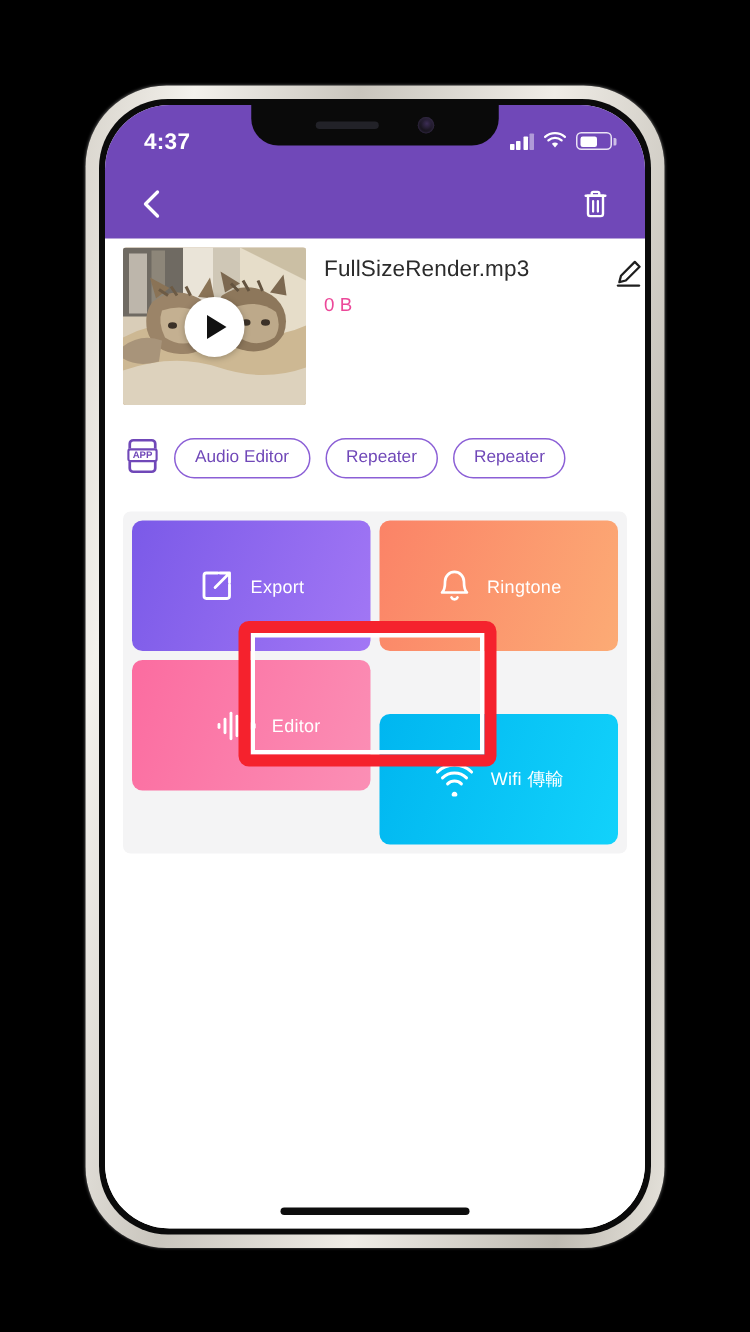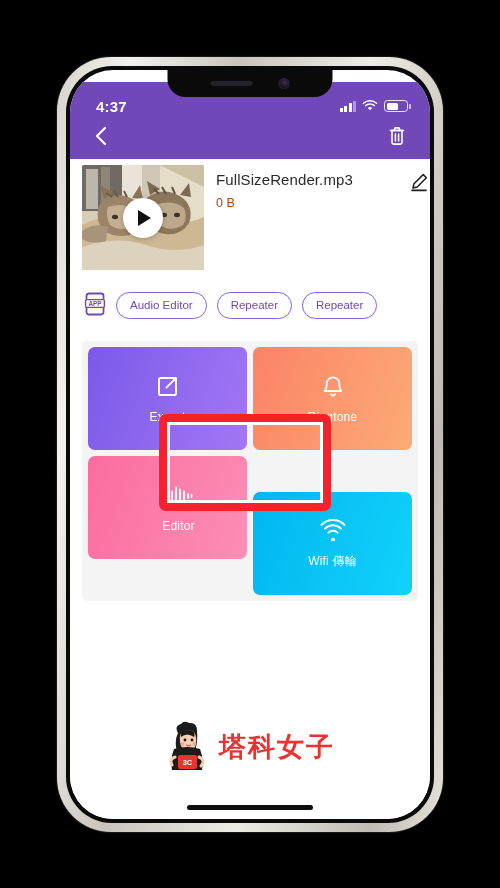--- a/index.html
+++ b/index.html
@@ -51,21 +51,21 @@
   }
   #speaker-grille { width: 42px; height: 5px; border-radius: 3px; background: #222228; }
   #front-camera {
     width: 11px; height: 11px; border-radius: 50%;
     background: radial-gradient(circle at 55% 40%, #3c2d55 0%, #17141c 55%, #0d0b10 100%);
     box-shadow: inset 0 0 2px #4a3a66;
   }
 
   
   #status-bar {
-    position: absolute; left: 0; top: 12px; width: 100%; height: 42px;
+    position: absolute; left: 0; top: 0; width: 100%; height: 42px;
     background: #7048b8;
     display: flex; align-items: center; justify-content: space-between;
     padding: 0 22px 0 26px;
     z-index: 20;
   }
   #status-time { color:#fff; font-size: 15px; font-weight: 600; letter-spacing:.2px; padding-top:6px; }
   #status-icons { display:flex; align-items:center; gap:6px; padding-top:6px; }
 
   .sig-bars { display:flex; align-items:flex-end; gap:1.5px; height:11px; }
   .sig-bars i { display:block; width:3px; background:#fff; border-radius:.5px; }
@@ -99,40 +99,40 @@
     width:40px; height:40px; border-radius:50%; background:#fff;
     display:flex; align-items:center; justify-content:center;
     box-shadow:0 1px 4px rgba(0,0,0,.25); cursor:pointer;
   }
   #play-overlay::after {
     content:""; width:0; height:0; margin-left:3px;
     border-left:13px solid #111; border-top:8px solid transparent; border-bottom:8px solid transparent;
   }
   #file-meta { flex:1; padding-top: 6px; min-width:0; }
   #file-name { font-size:15px; color:#2b2b2b; letter-spacing:.1px; }
-  #file-size { font-size:12.5px; color:#c2410c; margin-top:8px; }
+  #file-size { font-size:12.5px; color:#ec4899; margin-top:8px; }
   #edit-name-btn { width:22px; height:22px; flex:none; margin-top:6px; cursor:pointer; }
 
   
   #chips-row { display:flex; align-items:flex-start; gap:10px; padding: 22px 0 0 14px; }
   #app-badge { width:22px; height:24px; flex:none; }
   .chip {
     border:1.3px solid #8b5fd6; color:#7048b8; background:#fff;
     border-radius:16px; font-size:11.5px; padding: 6px 13px 7px;
     white-space:nowrap; cursor:pointer;
   }
 
   
   #grid-wrap {
     margin: 22px 12px 0 12px; background:#f4f4f5; border-radius:5px;
     padding:6px; display:grid; grid-template-columns:1fr 1fr; gap:6px;
   }
   .tile {
-    height:103px; border-radius:7px; position:relative;
-    display:flex; flex-direction:column; align-items:center; justify-content:center; gap:10px;
+    height:87px; border-radius:7px; position:relative;
+    display:flex; align-items:center; justify-content:center; gap:10px;
     cursor:pointer;
   }
   .tile .tlabel { color:#fff; font-size:12px; letter-spacing:.2px; }
   .tile .ticon { display:flex; align-items:center; justify-content:center; height:26px; }
   #tile-export   { background:linear-gradient(110deg,#7b5ae8 0%, #a277f5 100%); }
   #tile-ringtone { background:linear-gradient(110deg,#fb8367 0%, #fcab75 100%); }
   #tile-editor   { background:linear-gradient(110deg,#fb6ca0 0%, #fb8fb5 100%);padding-left:22px; }
   #tile-wifi     { background:linear-gradient(110deg,#00b6f0 0%, #12d2fb 100%);margin-top:36px; }
 
   
@@ -319,36 +319,18 @@
                 <path d="M2.6 5.7 a16.3 16.3 0 0 1 22.8 0" stroke="#fff" stroke-width="2" fill="none" stroke-linecap="round"></path>
               </svg>
             </span>
             <span class="tlabel">Wifi 傳輸</span>
           </div>
         </div>
       </div>
 
       <div id="highlight-box"></div>
 
-      <div id="watermark">
-        <svg width="44" height="52" viewBox="0 0 44 52">
-          <path d="M13 12 q-4 -7 3 -9 q3 -4 8 -1 q8 -1 8 8 q1 12 -2 20 l-18 1 q-3 -11 1 -19 Z" fill="#1b1b1b"></path>
-          <path d="M16 12 q6 -5 13 -1 q3 5 2 11 q-1 8 -8 8 q-7 -1 -8 -9 q-1 -5 1 -9 Z" fill="#f6cfb2"></path>
-          <path d="M16 11 q7 -4 13 0 q1 3 0 5 q-7 -5 -13 0 Z" fill="#1b1b1b"></path>
-          <circle cx="20" cy="19" r="1.4" fill="#1b1b1b"></circle>
-          <circle cx="27" cy="19" r="1.4" fill="#1b1b1b"></circle>
-          <circle cx="17.5" cy="23" r="2" fill="#f29b9b" opacity=".75"></circle>
-          <circle cx="29.5" cy="23" r="2" fill="#f29b9b" opacity=".75"></circle>
-          <path d="M21.5 24 q2 2 4 0" stroke="#b5705a" stroke-width="1.1" fill="none" stroke-linecap="round"></path>
-          <path d="M9 28 q13 -4 26 0 q4 10 2 21 l-30 0 q-2 -12 2 -21 Z" fill="#1b1b1b"></path>
-          <rect x="13" y="34" width="19" height="14" rx="2" fill="#e8332e"></rect>
-          <text x="22.5" y="44" font-size="7.5" font-weight="bold" text-anchor="middle" fill="#fff" font-family="Liberation Sans, sans-serif">3C</text>
-          <path d="M34 36 q7 3 2 9" stroke="#f6cfb2" stroke-width="3" fill="none" stroke-linecap="round"></path>
-          <path d="M10 36 q-6 2 -3 8" stroke="#f6cfb2" stroke-width="3" fill="none" stroke-linecap="round"></path>
-        </svg>
-        <div id="wm-logo-text">塔科女子</div>
-      </div>
 
       <div id="home-indicator"></div>
 
     </div>
   </div>
 </div>
 
 </body></html>

